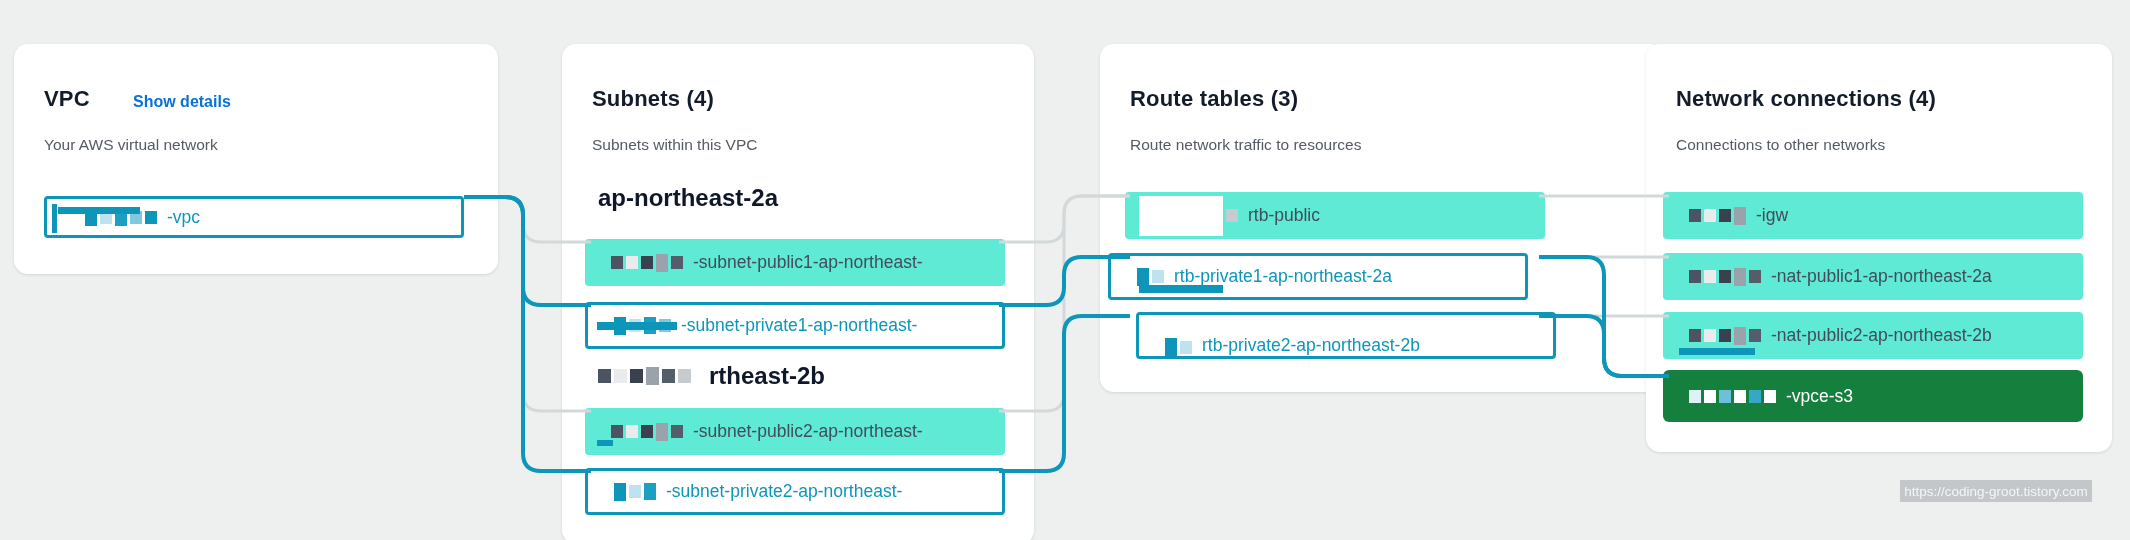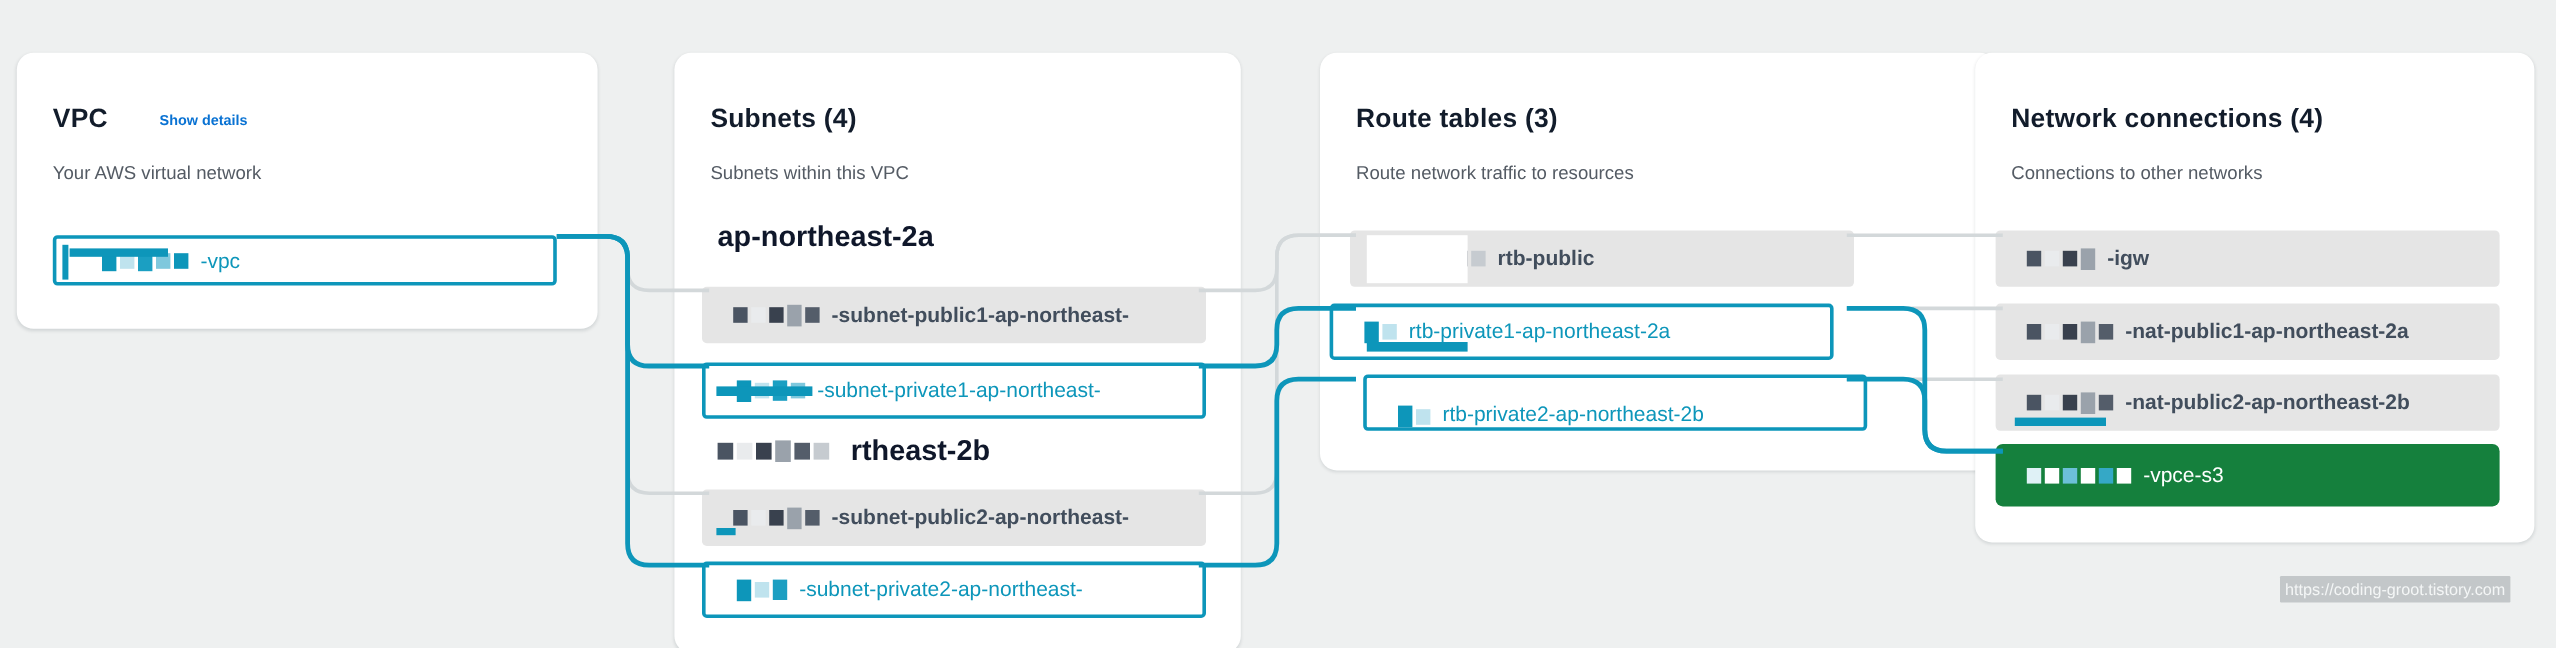--- a/index.html
+++ b/index.html
@@ -6,25 +6,25 @@
   #canvas{position:relative;width:2130px;height:540px;background:#eef0f0;overflow:hidden;}
 
   .card{position:absolute;background:#ffffff;border-radius:14px;box-shadow:0 1px 3px rgba(0,28,36,.12);z-index:1;margin-top:20px;}
   #vpc-card{left:14px;top:24px;width:484px;height:230px;}
   #subnets-card{left:562px;top:24px;width:472px;height:500px;text-align:right;}
   #route-card{left:1100px;top:24px;width:564px;height:348px;}
   #net-card{left:1646px;top:24px;width:466px;height:408px;}
 
   .card-title{position:absolute;left:30px;top:42px;font-size:22px;font-weight:bold;color:#121c2b;letter-spacing:.2px;}
   .card-desc{position:absolute;left:30px;top:92px;font-size:15.5px;color:#545b64;}
-  .show-details{position:absolute;left:119px;top:49px;font-size:12px;font-weight:bold;color:#0972d3;cursor:pointer;}
+  .show-details{position:absolute;left:119px;top:49px;font-size:16px;font-weight:bold;color:#0972d3;cursor:pointer;}
   .group-heading{position:absolute;font-size:24px;font-weight:bold;color:#0f172a;display:flex;align-items:center;gap:8px;}
 
   .item{position:absolute;width:420px;height:47px;display:flex;align-items:center;padding:0 4px 0 26px;box-sizing:border-box;border-radius:4px;font-size:17.5px;z-index:10;cursor:pointer;}
-  .item.plain{background:#e5e5e5;color:#414d5c;font-weight:bold;}
+  .item.plain{background:#5eead4;color:#414d5c;}
   .item.selected{background:#ffffff;border:3px solid #0d96ba;color:#0d96ba;}
   .item.filled{background:#15803d;color:#ffffff;border-radius:6px;}
 
   
   .censor{display:inline-flex;align-items:center;gap:3px;margin-right:10px;}
   .censor i{display:inline-block;width:12px;height:13px;}
   .censor.dark i:nth-child(1){background:#4a5462;}
   .censor.dark i:nth-child(2){background:#e9ebed;}
   .censor.dark i:nth-child(3){background:#39414e;}
   .censor.dark i:nth-child(4){background:#9aa2ab;height:18px;}

